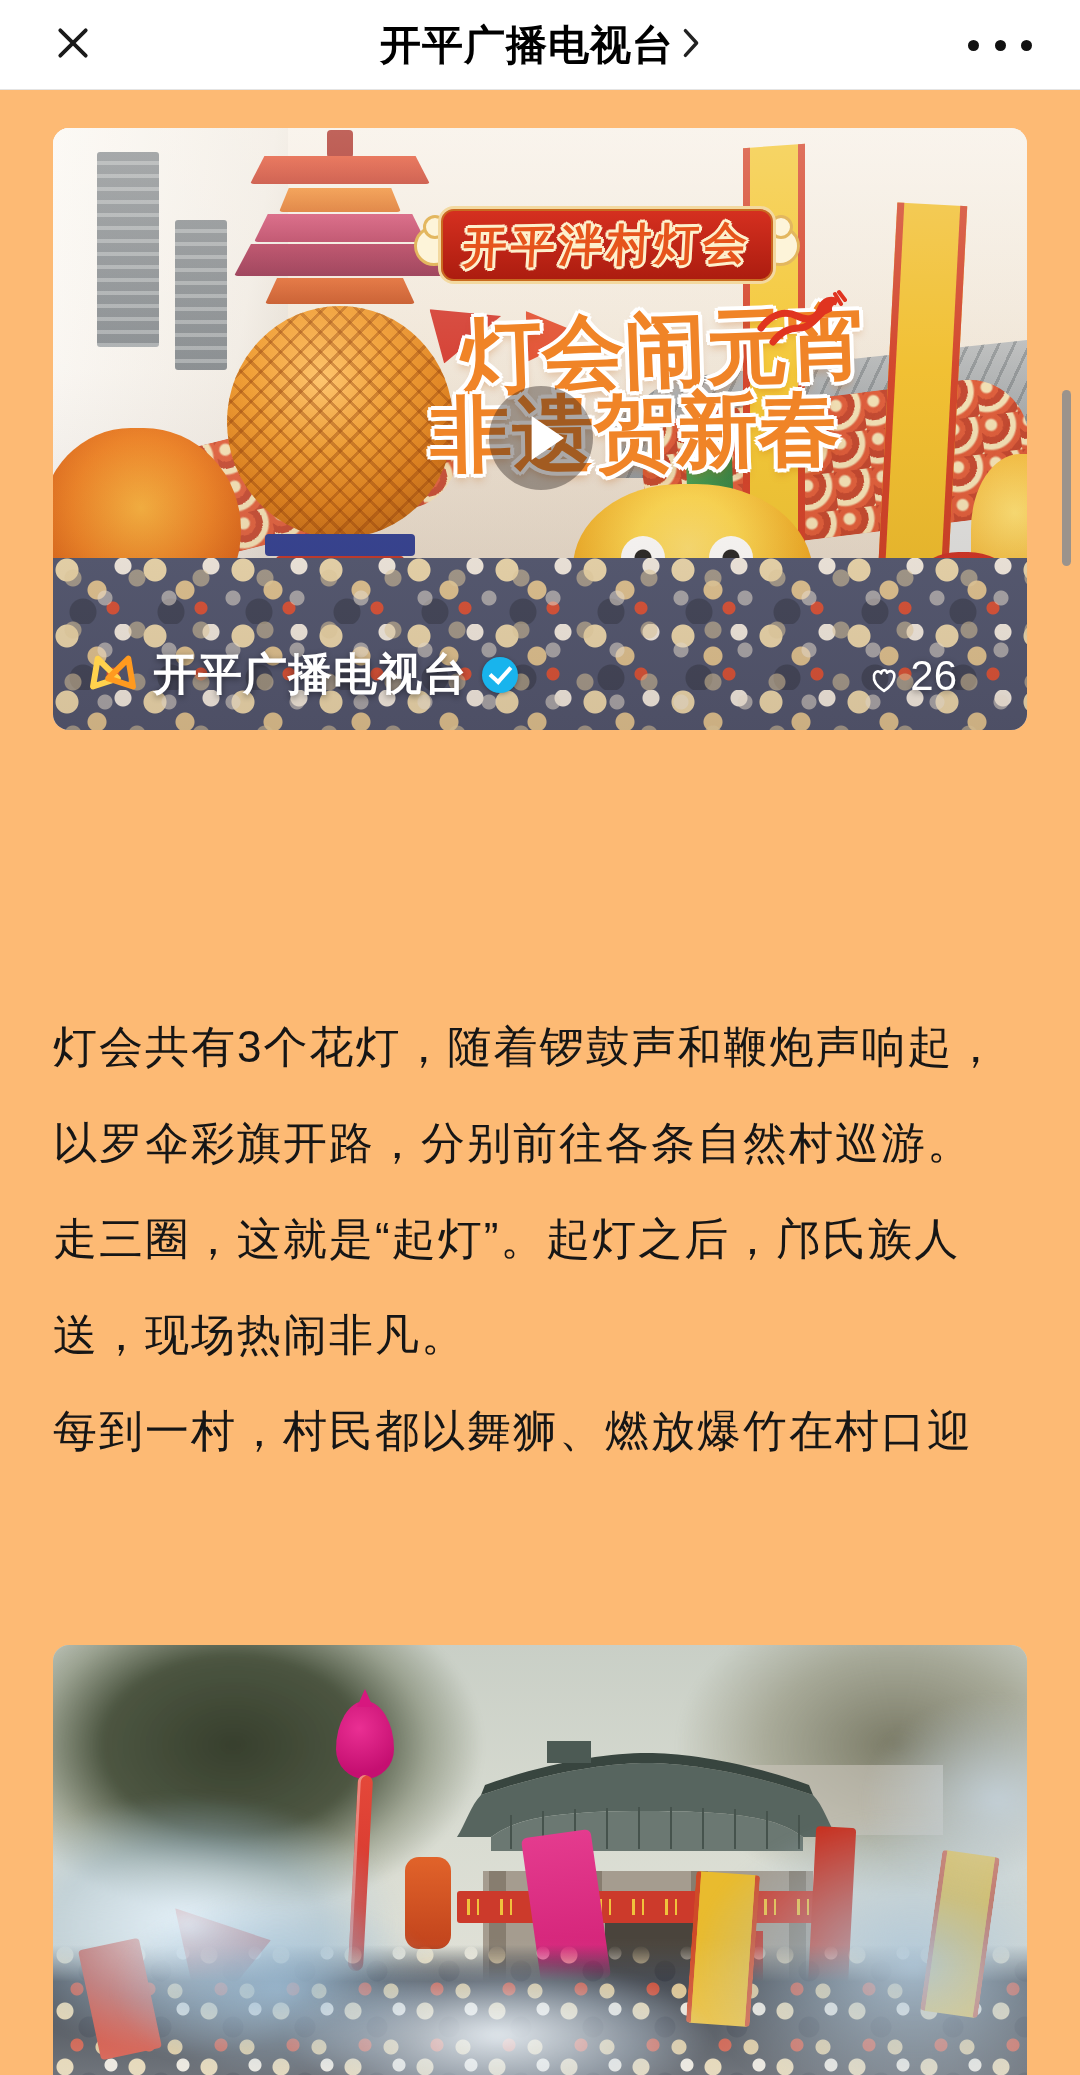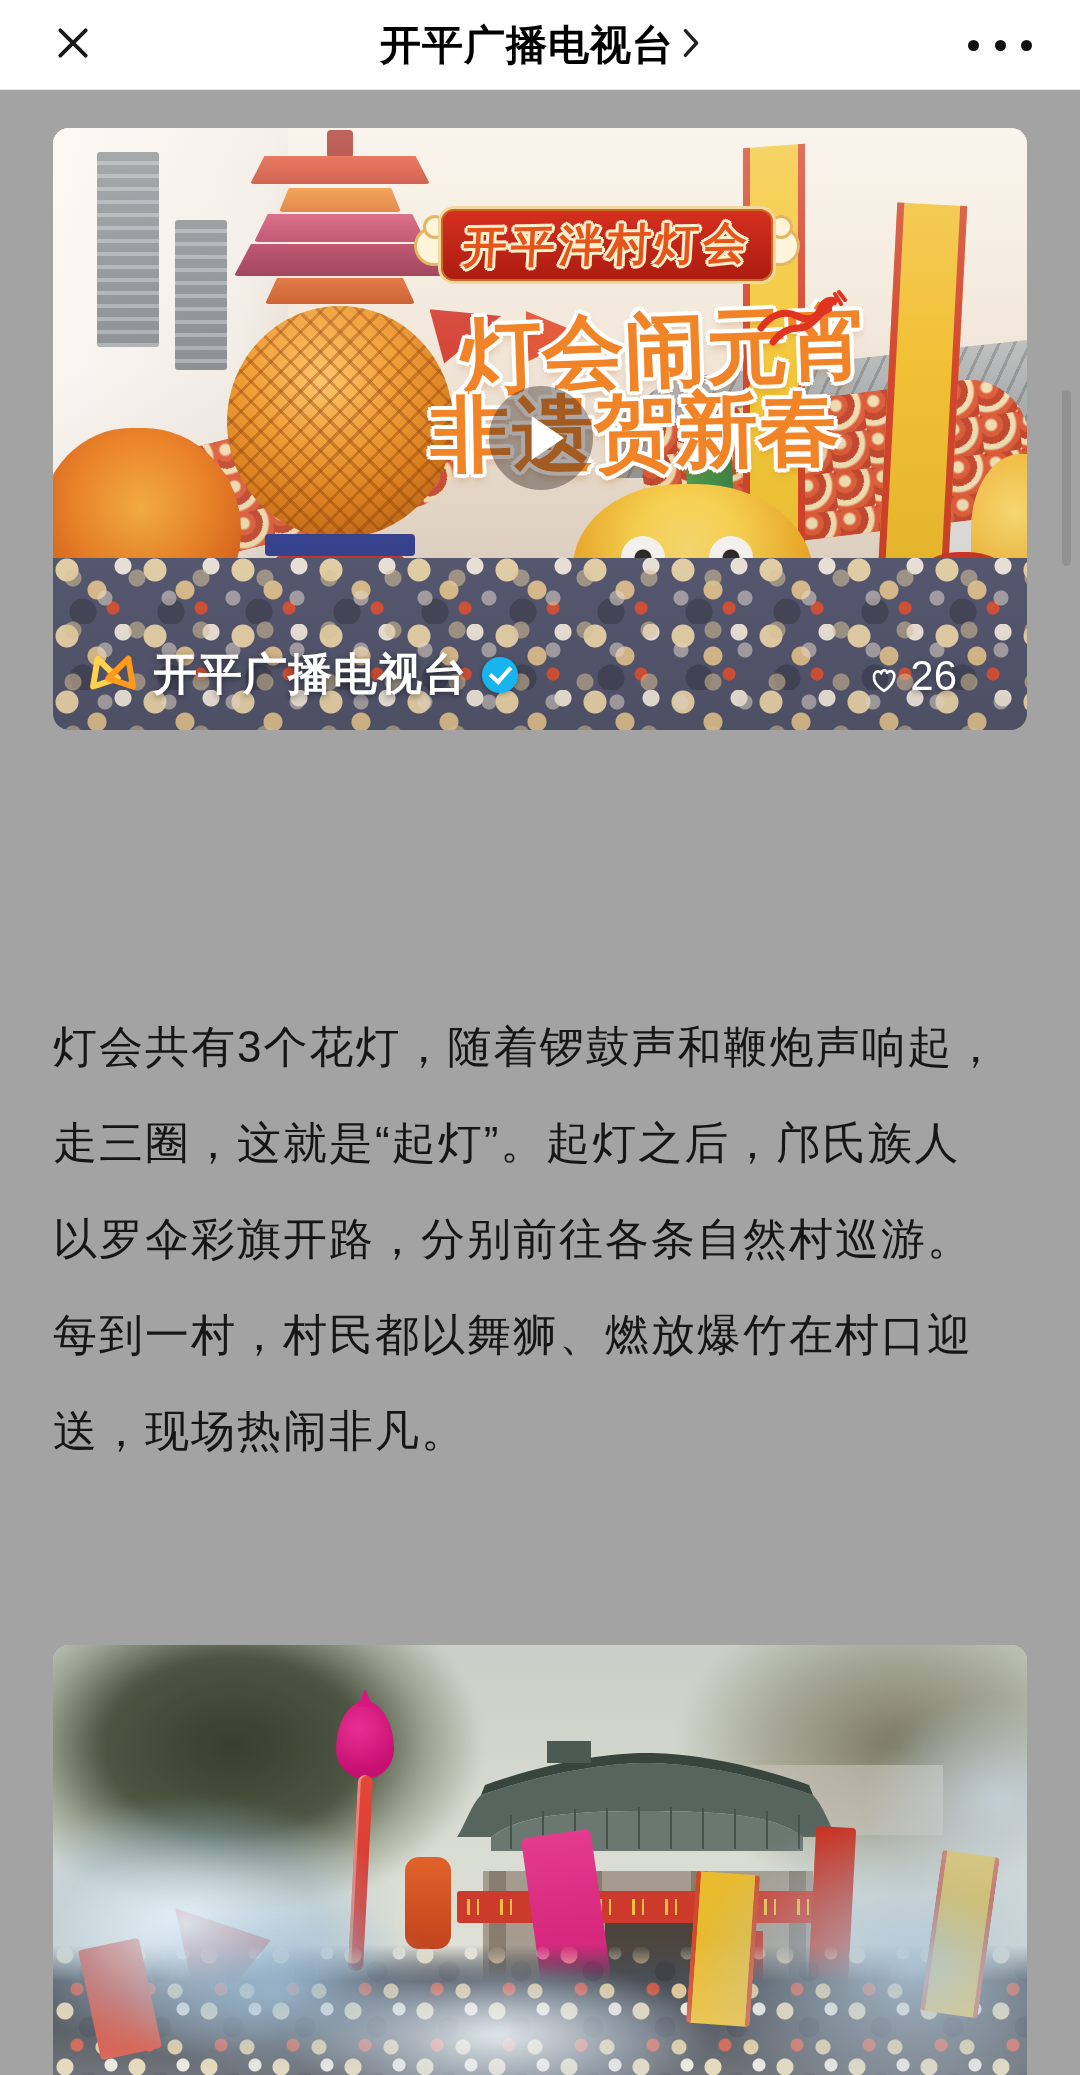--- a/index.html
+++ b/index.html
@@ -1,18 +1,18 @@
 <!DOCTYPE html>
 <html><head>
 <meta charset="utf-8">
 <style>
   html,body{margin:0;padding:0;background:#ffffff;}
   *{box-sizing:border-box;}
   .screen{
-    position:relative;width:1080px;height:2075px;overflow:hidden;background:#a3a3a3;
+    position:relative;width:1080px;height:2075px;overflow:hidden;background:#fdba74;
     font-family:"Liberation Sans","DejaVu Sans",sans-serif;
   }
   
   .topbar{position:absolute;left:0;top:0;width:1080px;height:90px;background:#fff;border-bottom:1px solid #e4e4e4;}
   .close-btn{position:absolute;left:50px;top:22px;width:46px;height:46px;display:flex;align-items:center;justify-content:center;cursor:pointer;}
   .topbar-title{position:absolute;left:0;right:0;top:0;height:90px;display:flex;align-items:center;justify-content:center;gap:8px;}
   .topbar-title .t{font-size:41px;font-weight:700;color:#000;letter-spacing:1px;}
   .more-btn{position:absolute;right:48px;top:30px;width:64px;height:30px;display:flex;align-items:center;justify-content:space-between;cursor:pointer;}
   .more-btn i{display:block;width:11px;height:11px;border-radius:50%;background:#111;}
   
@@ -269,24 +269,24 @@
           <path d="M16 29 C9 24.5 5 19.5 6 13.5 C6.9 9 11 8 13.2 11.4 C13.6 7.6 18.4 7 19 10.8 C22.6 7.2 27 10 26.3 15 C25.5 21 21.5 25.3 16 29 Z" fill="none" stroke="#ffffff" stroke-width="2.6" stroke-linejoin="round"></path>
         </svg>
       </span>
       <span class="cnt">26</span>
     </div>
   </div>
 
 
   <div class="article">
     <div class="ln">灯会共有3个花灯，随着锣鼓声和鞭炮声响起，</div>
+    <div class="ln">以罗伞彩旗开路，分别前往各条自然村巡游。</div>
     <div class="ln">走三圈，这就是“起灯”。起灯之后，邝氏族人</div>
-    <div class="ln">以罗伞彩旗开路，分别前往各条自然村巡游。</div>
+    <div class="ln">送，现场热闹非凡。</div>
     <div class="ln">每到一村，村民都以舞狮、燃放爆竹在村口迎</div>
-    <div class="ln">送，现场热闹非凡。</div>
   </div>
 
   <div class="photo2">
     <div class="p-sky"></div>
     <div class="tree tree-l"></div>
     <div class="tree tree-r"></div>
     <div class="p-bldg"></div>
     <div class="p-roof">
       <svg width="392" height="140" viewBox="0 0 392 140">
         <path d="M6 96 C14 84 20 64 30 54 C100 30 160 22 196 22 C232 22 292 30 362 54 C372 64 378 84 386 96 L352 96 C330 80 300 70 196 70 C92 70 62 80 40 96 Z" fill="#57655f"></path>

